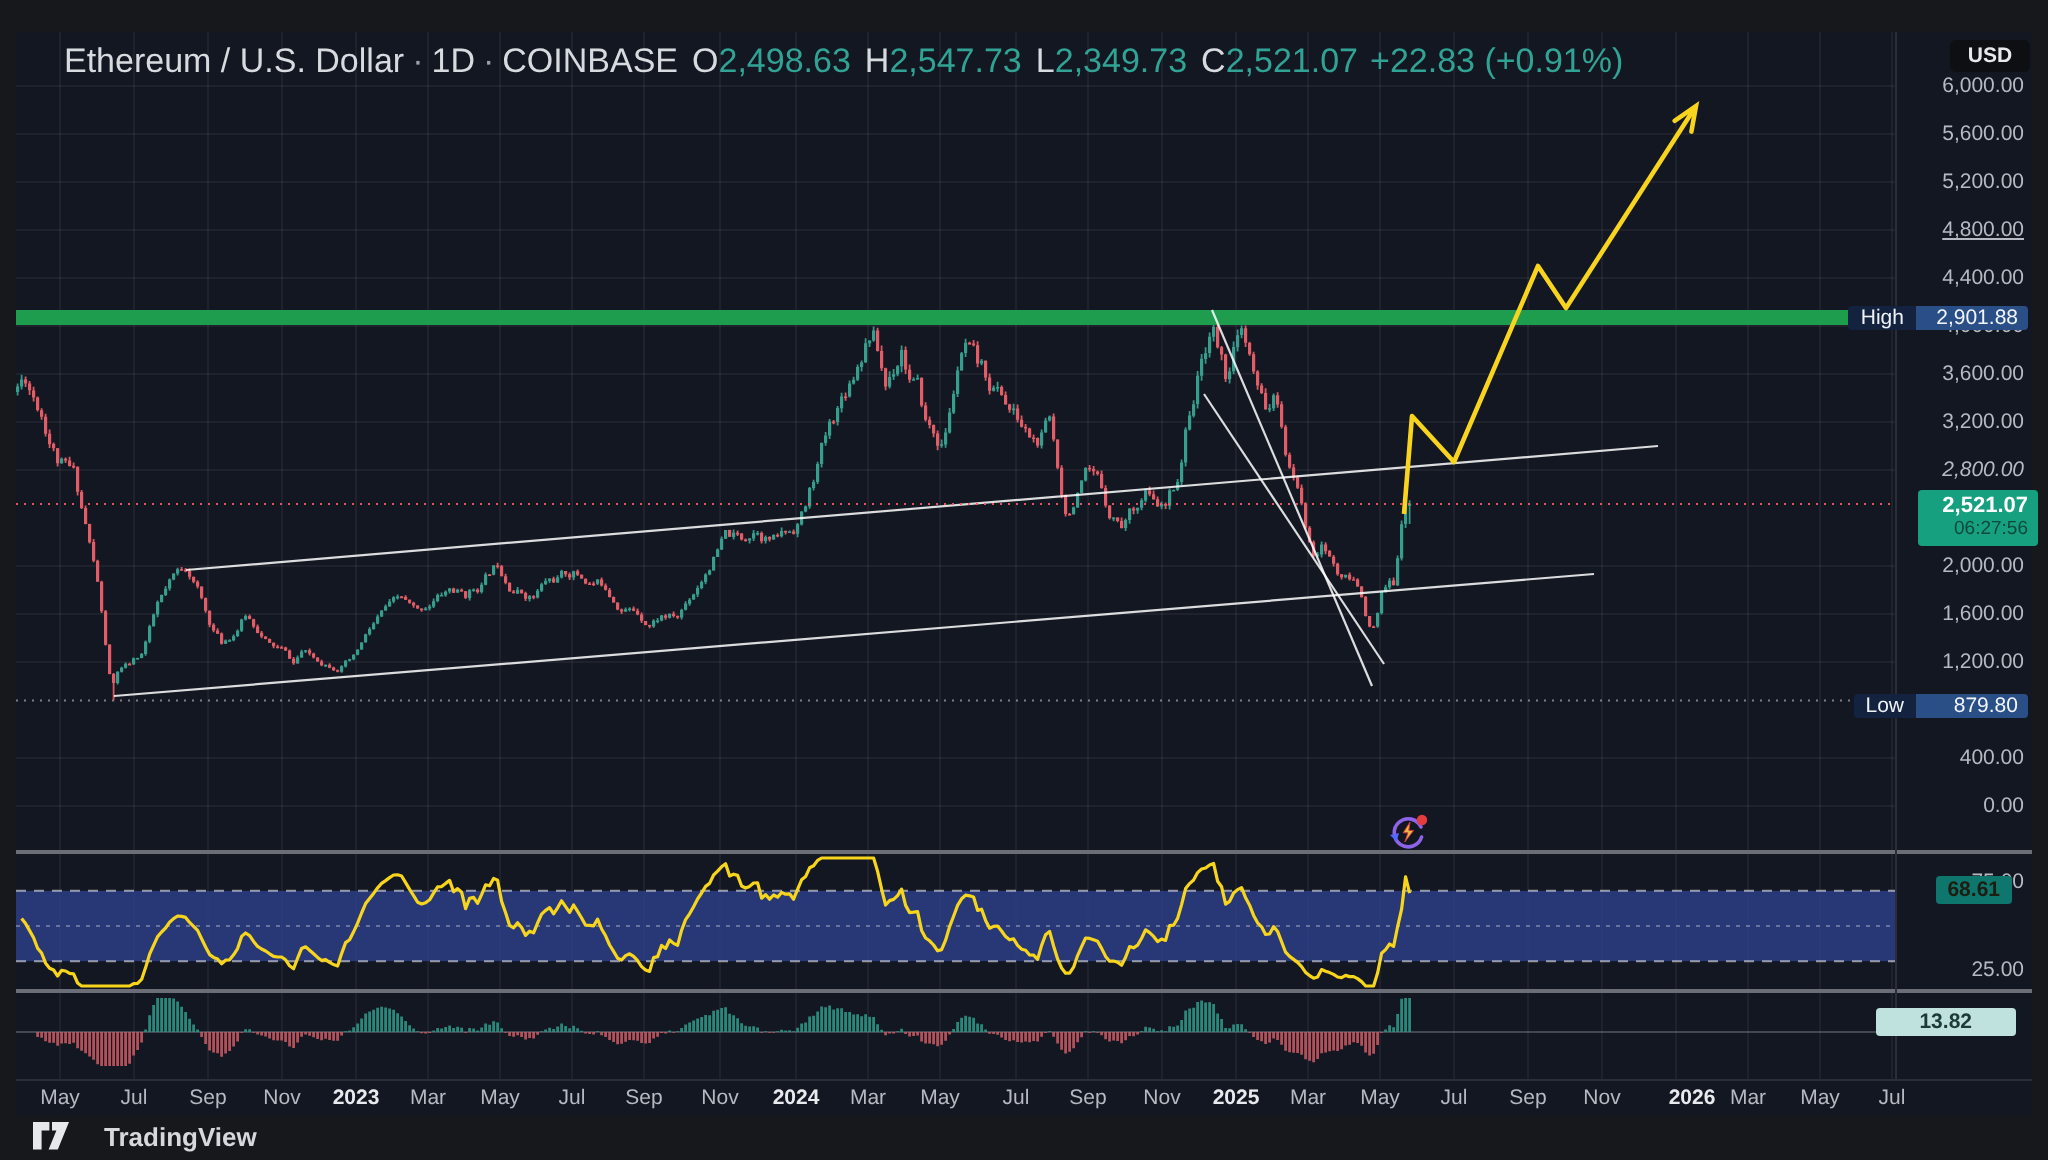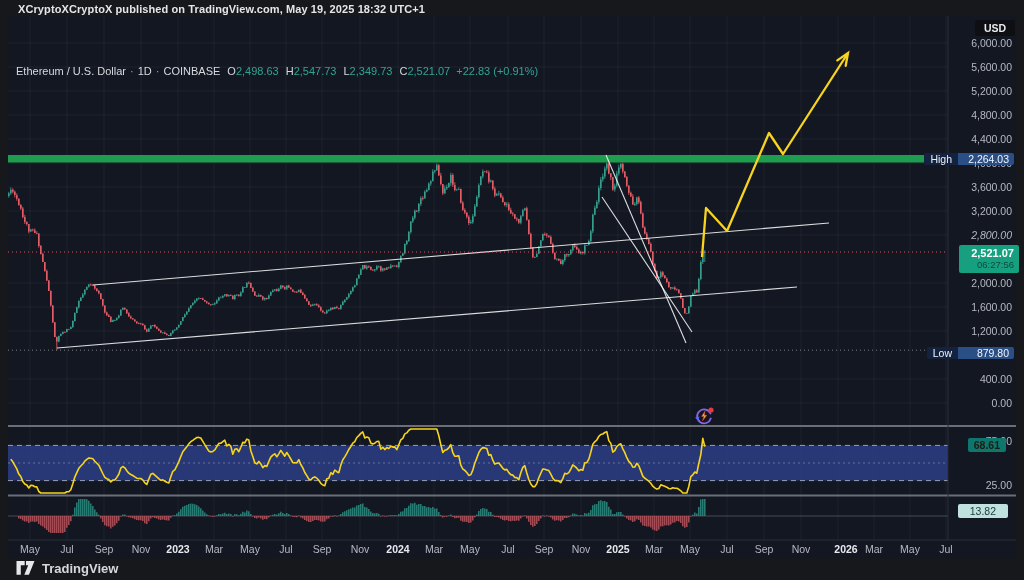--- a/index.html
+++ b/index.html
@@ -1,21 +1,21 @@
 <!DOCTYPE html>
 <html><head>
 <meta charset="utf-8">
 <style>
   html,body{margin:0;padding:0;background:#17181c;width:1024px;height:580px;overflow:hidden;
     font-family:"Liberation Sans","DejaVu Sans",sans-serif;-webkit-font-smoothing:antialiased;}
   #stage{position:relative;width:1024px;height:580px;background:#17181c;}
   #plot{position:absolute;left:0;top:0;}
   .abs{position:absolute;}
   #header-line{left:18px;top:3px;font-size:11px;font-weight:700;color:#e4e6e9;letter-spacing:.1px;}
-  #legend{left:16px;top:21px;font-size:11px;color:#d7dade;white-space:nowrap;margin-top:44px;}
+  #legend{left:32px;top:21px;font-size:17px;color:#d7dade;white-space:nowrap;}
   #legend .sep{color:#9aa0a9;margin:0 4px;}
   #legend .val{color:#31a394;}
   #legend .ltr{color:#d7dade;margin-left:7px;}
   #legend .chg{color:#31a394;margin-left:6px;}
   #usd-btn{left:975px;top:20px;width:40px;height:16px;background:#0e0f13;border-radius:3px;
     color:#e8e9ec;font-size:10.5px;font-weight:700;display:flex;align-items:center;justify-content:center;cursor:pointer;}
   .tick{position:absolute;color:#b6b9c1;font-size:10.5px;}
   #price-axis .tick{left:952px;width:60px;text-align:right;}
   #time-axis .tick{transform:translateX(-50%);top:543px;}
   #time-axis .year{color:#e8eaee;font-weight:700;}
@@ -23,23 +23,23 @@
   .chip-word{background:#13233f;color:#eef1f6;font-size:10.5px;display:flex;align-items:center;
     padding:0 6px;border-radius:2px 0 0 2px;}
   .chip-val{background:#2a4e86;color:#f2f5fa;font-size:10.5px;font-weight:400;display:flex;align-items:center;
     justify-content:flex-end;padding:0 5px;border-radius:0 2px 2px 0;min-width:46px;}
   #price-chip{left:959px;top:245px;width:55px;background:#16a07f;border-radius:2px;text-align:right;
     padding:2px 5px 2px 0;line-height:12px;}
   #price-chip .p{color:#ffffff;font-size:11px;font-weight:700;}
   #price-chip .cd{color:#0b4a3b;font-size:9.5px;font-weight:400;}
   #rsi-chip{right:18px;top:438px;background:#0f766e;color:#1d1d12;font-size:10.5px;font-weight:700;
     padding:1px 6px;border-radius:2px;}
-  #hist-chip{right:16px;top:504px;background:#bfe2de;color:#1d3a37;font-size:10.5px;font-weight:400;
-    padding:1px 12px;border-radius:2px;}
-  #footer{left:16px;top:560px;display:flex;align-items:center;gap:7px;color:#d6d8dd;
+  #hist-chip{right:16px;top:504px;background:#bfe2de;color:#1d3a37;font-size:10.5px;font-weight:700;
+    padding:1px 22px;border-radius:2px;}
+  #footer{left:16px;top:560px;display:flex;align-items:center;gap:17px;color:#d6d8dd;
     font-size:13px;font-weight:700;cursor:pointer;}
 </style>
 </head>
 <body>
 
 <div id="stage">
 
   <svg id="plot" width="1024" height="580">
       <rect x="8" y="16" width="1008" height="542" fill="#131722"></rect>
       <g>
@@ -126,33 +126,32 @@
       <polyline points="702,257 706,208 727,231 769,133 783,154 848,53" fill="none" stroke="#f8d41f" stroke-width="2.3" stroke-linejoin="round"></polyline>
       <path d="M845.7 65.8L848 53L837.3 60.4" fill="none" stroke="#f8d41f" stroke-width="2.3" stroke-linecap="round"></path>
       <g>
         <path d="M710.5 413.5A7 7 0 1 0 710.8 418.5" fill="none" stroke="#8d63e8" stroke-width="1.8" stroke-linecap="round"></path>
         <path d="M695 417.5l4.5 -1l-1.2 4.2z" fill="#5468ff"></path>
         <circle cx="711" cy="410" r="2.6" fill="#e23c3c"></circle>
         <path d="M705 411l-3.4 5.4h2.4l-1.6 4.6l4.4 -5.8h-2.4z" fill="#f3b63c" stroke="#c94040" stroke-width="0.5"></path>
       </g>
     </svg>
 
-  <div class="abs" id="header-line">XCryptoXCryptoX published on TradingView.com, May 19, 2025 18:32 UTC+1</div>
 
   <div class="abs" id="legend">
     <span>Ethereum / U.S. Dollar</span><span class="sep">·</span><span>1D</span><span class="sep">·</span><span>COINBASE</span><span class="ltr">O</span><span class="val">2,498.63</span><span class="ltr">H</span><span class="val">2,547.73</span><span class="ltr">L</span><span class="val">2,349.73</span><span class="ltr">C</span><span class="val">2,521.07</span><span class="chg">+22.83 (+0.91%)</span>
   </div>
 
   <div class="abs" id="usd-btn">USD</div>
 
   <div id="price-axis">
       <div class="tick" style="top: 37px;">6,000.00</div>
       <div class="tick" style="top: 61px;">5,600.00</div>
       <div class="tick" style="top: 85px;">5,200.00</div>
-      <div class="tick" style="top: 109px;">4,800.00</div>
+      <div class="tick" style="top: 109px; text-decoration: underline;">4,800.00</div>
       <div class="tick" style="top: 133px;">4,400.00</div>
       <div class="tick" style="top: 157px;">4,000.00</div>
       <div class="tick" style="top: 181px;">3,600.00</div>
       <div class="tick" style="top: 205px;">3,200.00</div>
       <div class="tick" style="top: 229px; font-style: italic;">2,800.00</div>
       <div class="tick" style="top: 277px;">2,000.00</div>
       <div class="tick" style="top: 301px;">1,600.00</div>
       <div class="tick" style="top: 325px;">1,200.00</div>
       <div class="tick" style="top: 373px;">400.00</div>
       <div class="tick" style="top: 397px;">0.00</div>
@@ -186,21 +185,21 @@
       <div class="tick" style="left: 764px;">Sep</div>
       <div class="tick" style="left: 801px;">Nov</div>
       <div class="tick year" style="left: 846px;">2026</div>
       <div class="tick" style="left: 874px;">Mar</div>
       <div class="tick" style="left: 910px;">May</div>
       <div class="tick" style="left: 946px;">Jul</div>
     </div>
 
   <div class="chip-row" style="right:10px;top:150px;">
     <span class="chip-word">High</span>
-    <span class="chip-val">2,264.03</span>
+    <span class="chip-val">2,901.88</span>
   </div>
   <div class="chip-row" style="right:10px;top:344px;">
     <span class="chip-word">Low</span>
     <span class="chip-val">879.80</span>
   </div>
 
   <div class="abs" id="price-chip">
     <div class="p">2,521.07</div>
     <div class="cd">06:27:56</div>
   </div>

